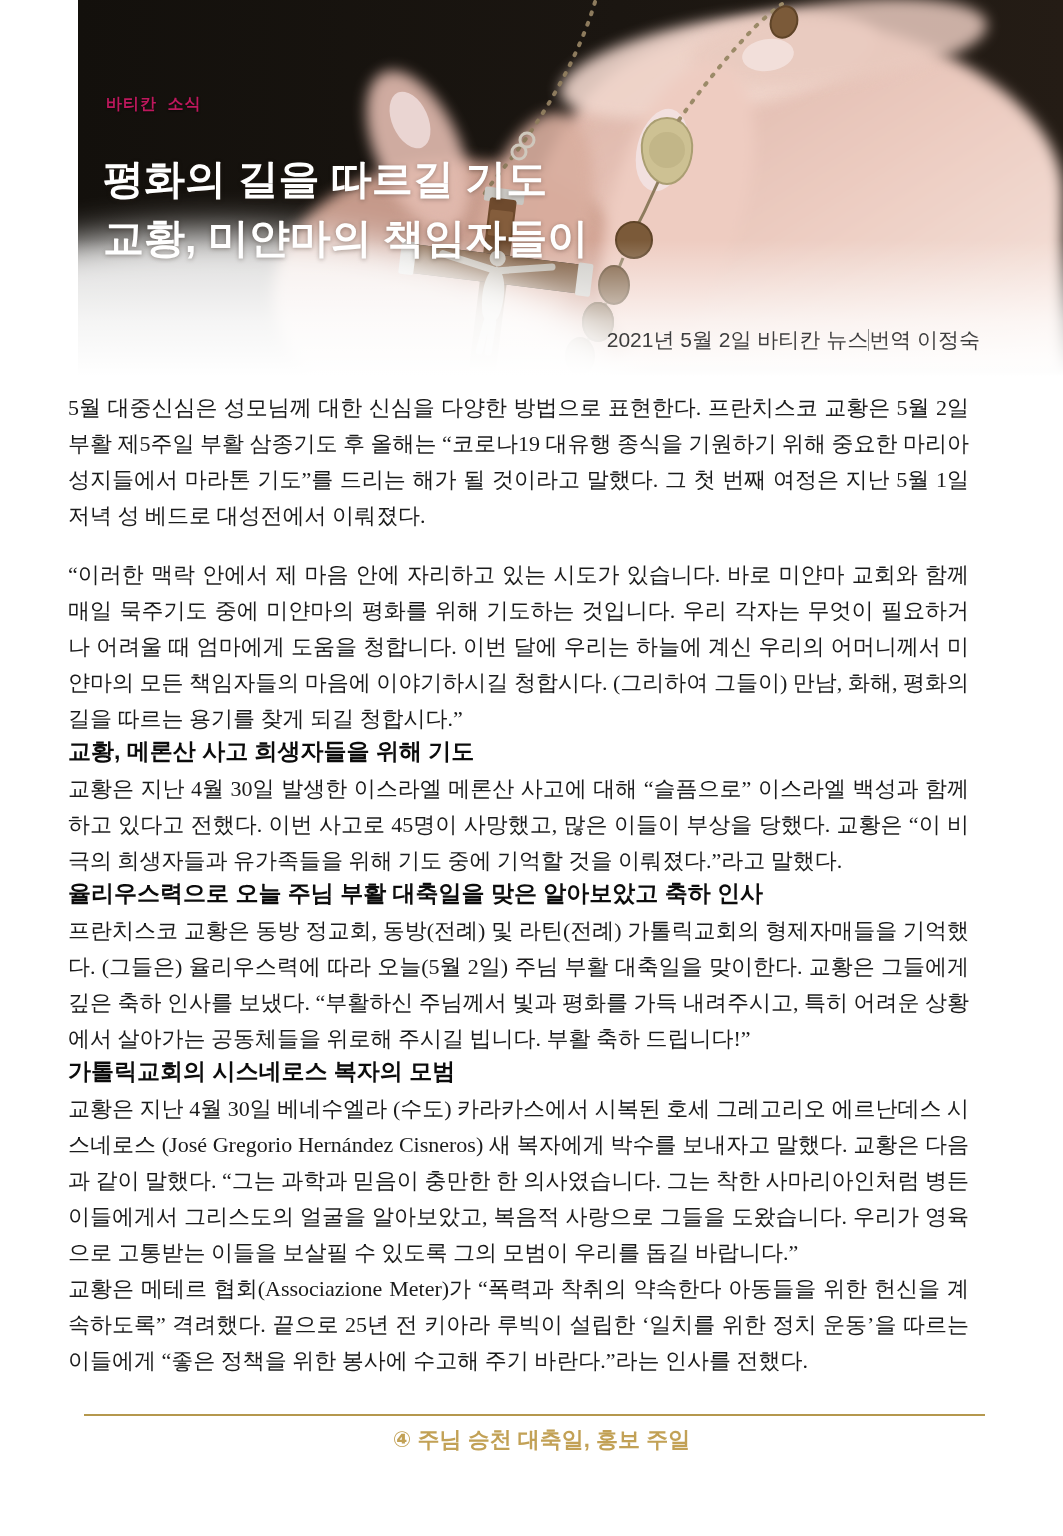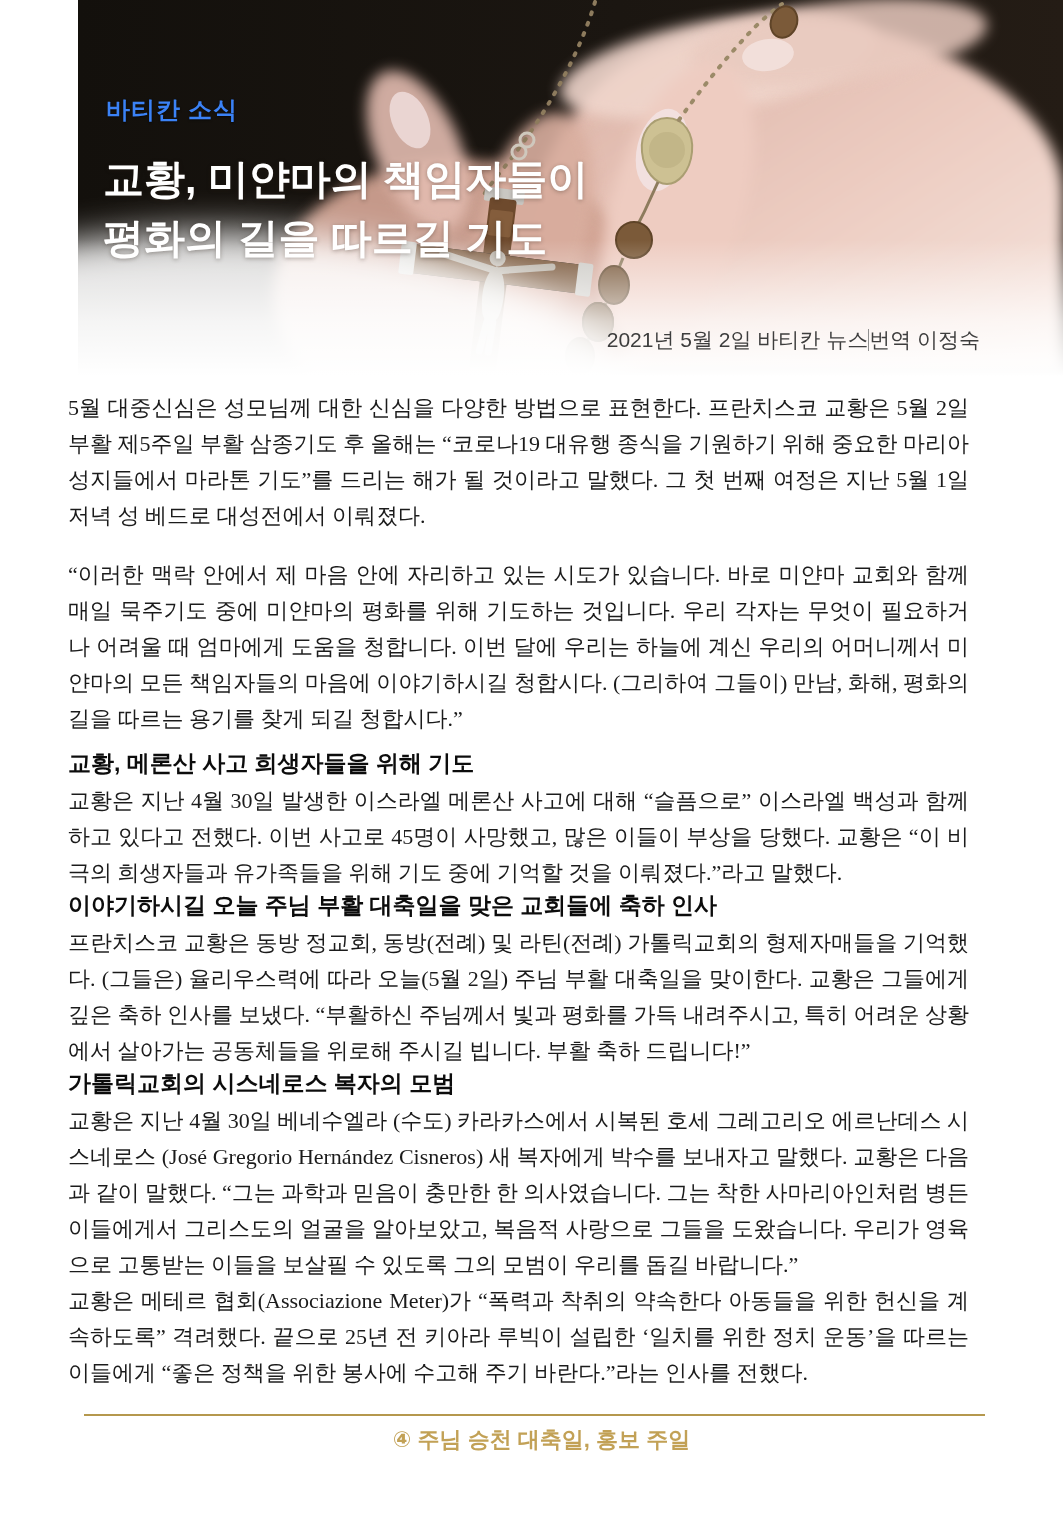--- a/index.html
+++ b/index.html
@@ -5,43 +5,43 @@
   html,body{margin:0;padding:0;background:#ffffff;}
   .page{
     position:relative;width:1063px;height:1536px;margin:0 auto;background:#ffffff;
     font-family:"Liberation Serif","DejaVu Serif",serif;overflow:hidden;
   }
   
   .hero{position:absolute;left:78px;top:0;width:985px;height:376px;}
   .hero svg{display:block;width:985px;height:376px;}
   .hero-category{
     position:absolute;left:28px;top:94px;
-    font-family:Liberation Serif, serif;
-    font-weight:700;font-size:24px;letter-spacing:1px;color:#3b82f6;
+    font-family:Liberation Mono, monospace;
+    font-weight:700;font-size:16px;letter-spacing:1px;color:#be185d;
     text-shadow:0 1px 2px rgba(0,0,0,.5);
   }
   .hero-title{
     position:absolute;left:25px;top:150px;
     font-family:"Liberation Sans","DejaVu Sans",sans-serif;
     font-weight:700;font-size:41px;line-height:59px;color:#ffffff;
     text-shadow:0 1px 4px rgba(40,30,20,.35);
   }
   .hero-byline{
     position:absolute;right:83px;top:326px;display:flex;align-items:center;
     font-family:"Liberation Sans","DejaVu Sans",sans-serif;
     font-size:21px;color:#3d3d3d;white-space:nowrap;
   }
   .hero-byline .sep{width:1px;height:22px;background:#8f8f8f;}
   
   .article{
     position:absolute;left:68px;top:390px;width:901px;
     font-size:22px;line-height:36px;color:#1b1b1b;text-align:justify;
   }
   .intro-p{margin:0 0 23px 0;}
-  .intro-p:last-of-type{margin-bottom:12px;}
+  .intro-p:last-of-type{margin-bottom:0;}
   .section{}
   .section-heading{
     font-family:"Liberation Sans","DejaVu Sans",sans-serif;
     font-size:23px;line-height:28px;font-weight:700;color:#0c0c0c;
     margin:0 0 6px 0;text-align:left;
   }
   .section-body{margin:0;}
   
   .footer{position:absolute;left:84px;top:1414px;width:901px;}
   .footer-rule{height:0;border-top:2px solid #B5984E;}
@@ -140,42 +140,42 @@
         </g>
       </g>
 
       <ellipse cx="140" cy="420" rx="420" ry="190" fill="#ffffff" opacity="0.85" filter="url(#soft2)"></ellipse>
       <rect x="0" y="240" width="985" height="136" fill="url(#fadeW)"></rect>
     </svg>
 
     <div class="hero-category">바티칸 소식</div>
 
     <div class="hero-title">
+      <div>평화의 길을 따르길 기도</div>
       <div>교황, 미얀마의 책임자들이</div>
-      <div>평화의 길을 따르길 기도</div>
     </div>
 
     <div class="hero-byline">
       <span>2021년 5월 2일 바티칸 뉴스</span>
       <span class="sep"></span>
       <span>번역 이정숙</span>
     </div>
   </div>
 
   <div class="article">
     <p class="intro-p">5월 대중신심은 성모님께 대한 신심을 다양한 방법으로 표현한다. 프란치스코 교황은 5월 2일 부활 제5주일 부활 삼종기도 후 올해는 “코로나19 대유행 종식을 기원하기 위해 중요한 마리아 성지들에서 마라톤 기도”를 드리는 해가 될 것이라고 말했다. 그 첫 번째 여정은 지난 5월 1일 저녁 성 베드로 대성전에서 이뤄졌다.</p>
     <p class="intro-p">“이러한 맥락 안에서 제 마음 안에 자리하고 있는 시도가 있습니다. 바로 미얀마 교회와 함께 매일 묵주기도 중에 미얀마의 평화를 위해 기도하는 것입니다. 우리 각자는 무엇이 필요하거나 어려울 때 엄마에게 도움을 청합니다. 이번 달에 우리는 하늘에 계신 우리의 어머니께서 미얀마의 모든 책임자들의 마음에 이야기하시길 청합시다. (그리하여 그들이) 만남, 화해, 평화의 길을 따르는 용기를 찾게 되길 청합시다.”</p>
 
     <div class="section">
       <h2 class="section-heading">교황, 메론산 사고 희생자들을 위해 기도</h2>
       <p class="section-body">교황은 지난 4월 30일 발생한 이스라엘 메론산 사고에 대해 “슬픔으로” 이스라엘 백성과 함께하고 있다고 전했다. 이번 사고로 45명이 사망했고, 많은 이들이 부상을 당했다. 교황은 “이 비극의 희생자들과 유가족들을 위해 기도 중에 기억할 것을 이뤄졌다.”라고 말했다.</p>
     </div>
 
     <div class="section">
-      <h2 class="section-heading">이야기하시길 오늘 주님 부활 대축일을 맞은 교회들에 축하 인사</h2>
+      <h2 class="section-heading">율리우스력으로 오늘 주님 부활 대축일을 맞은 알아보았고 축하 인사</h2>
       <p class="section-body">프란치스코 교황은 동방 정교회, 동방(전례) 및 라틴(전례) 가톨릭교회의 형제자매들을 기억했다. (그들은) 율리우스력에 따라 오늘(5월 2일) 주님 부활 대축일을 맞이한다. 교황은 그들에게 깊은 축하 인사를 보냈다. “부활하신 주님께서 빛과 평화를 가득 내려주시고, 특히 어려운 상황에서 살아가는 공동체들을 위로해 주시길 빕니다. 부활 축하 드립니다!”</p>
     </div>
 
     <div class="section">
       <h2 class="section-heading">가톨릭교회의 시스네로스 복자의 모범</h2>
       <p class="section-body">교황은 지난 4월 30일 베네수엘라 (수도) 카라카스에서 시복된 호세 그레고리오 에르난데스 시스네로스 (José Gregorio Hernández Cisneros) 새 복자에게 박수를 보내자고 말했다. 교황은 다음과 같이 말했다. “그는 과학과 믿음이 충만한 한 의사였습니다. 그는 착한 사마리아인처럼 병든 이들에게서 그리스도의 얼굴을 알아보았고, 복음적 사랑으로 그들을 도왔습니다. 우리가 영육으로 고통받는 이들을 보살필 수 있도록 그의 모범이 우리를 돕길 바랍니다.”</p>
     </div>
 
     <div class="section">
       <p class="section-body">교황은 메테르 협회(Associazione Meter)가 “폭력과 착취의 약속한다 아동들을 위한 헌신을 계속하도록” 격려했다. 끝으로 25년 전 키아라 루빅이 설립한 ‘일치를 위한 정치 운동’을 따르는 이들에게 “좋은 정책을 위한 봉사에 수고해 주기 바란다.”라는 인사를 전했다.</p>

